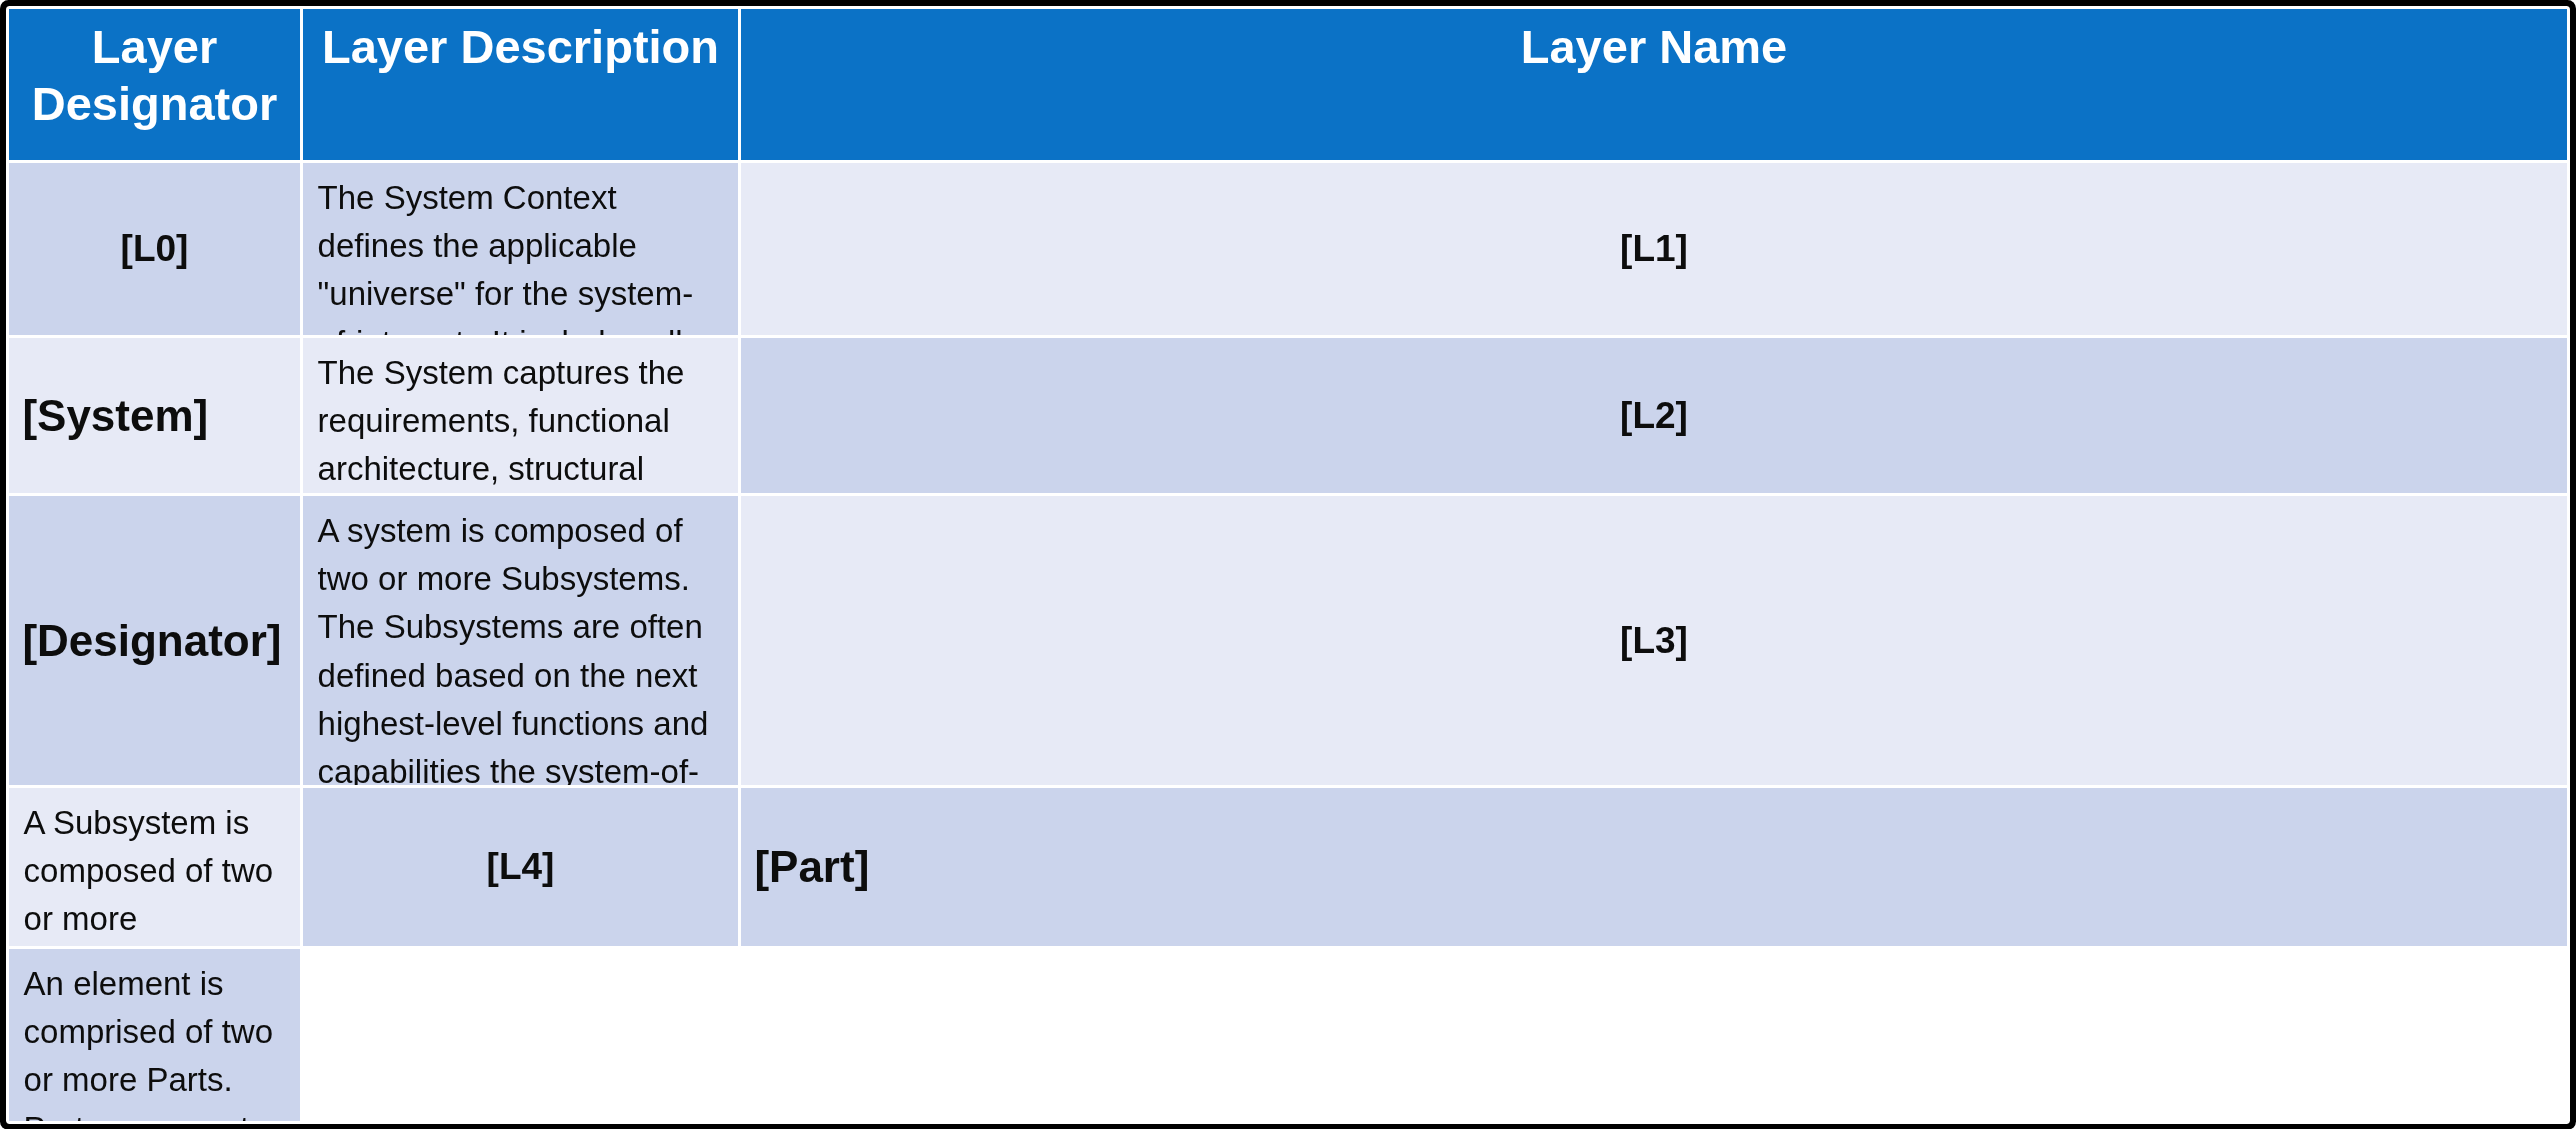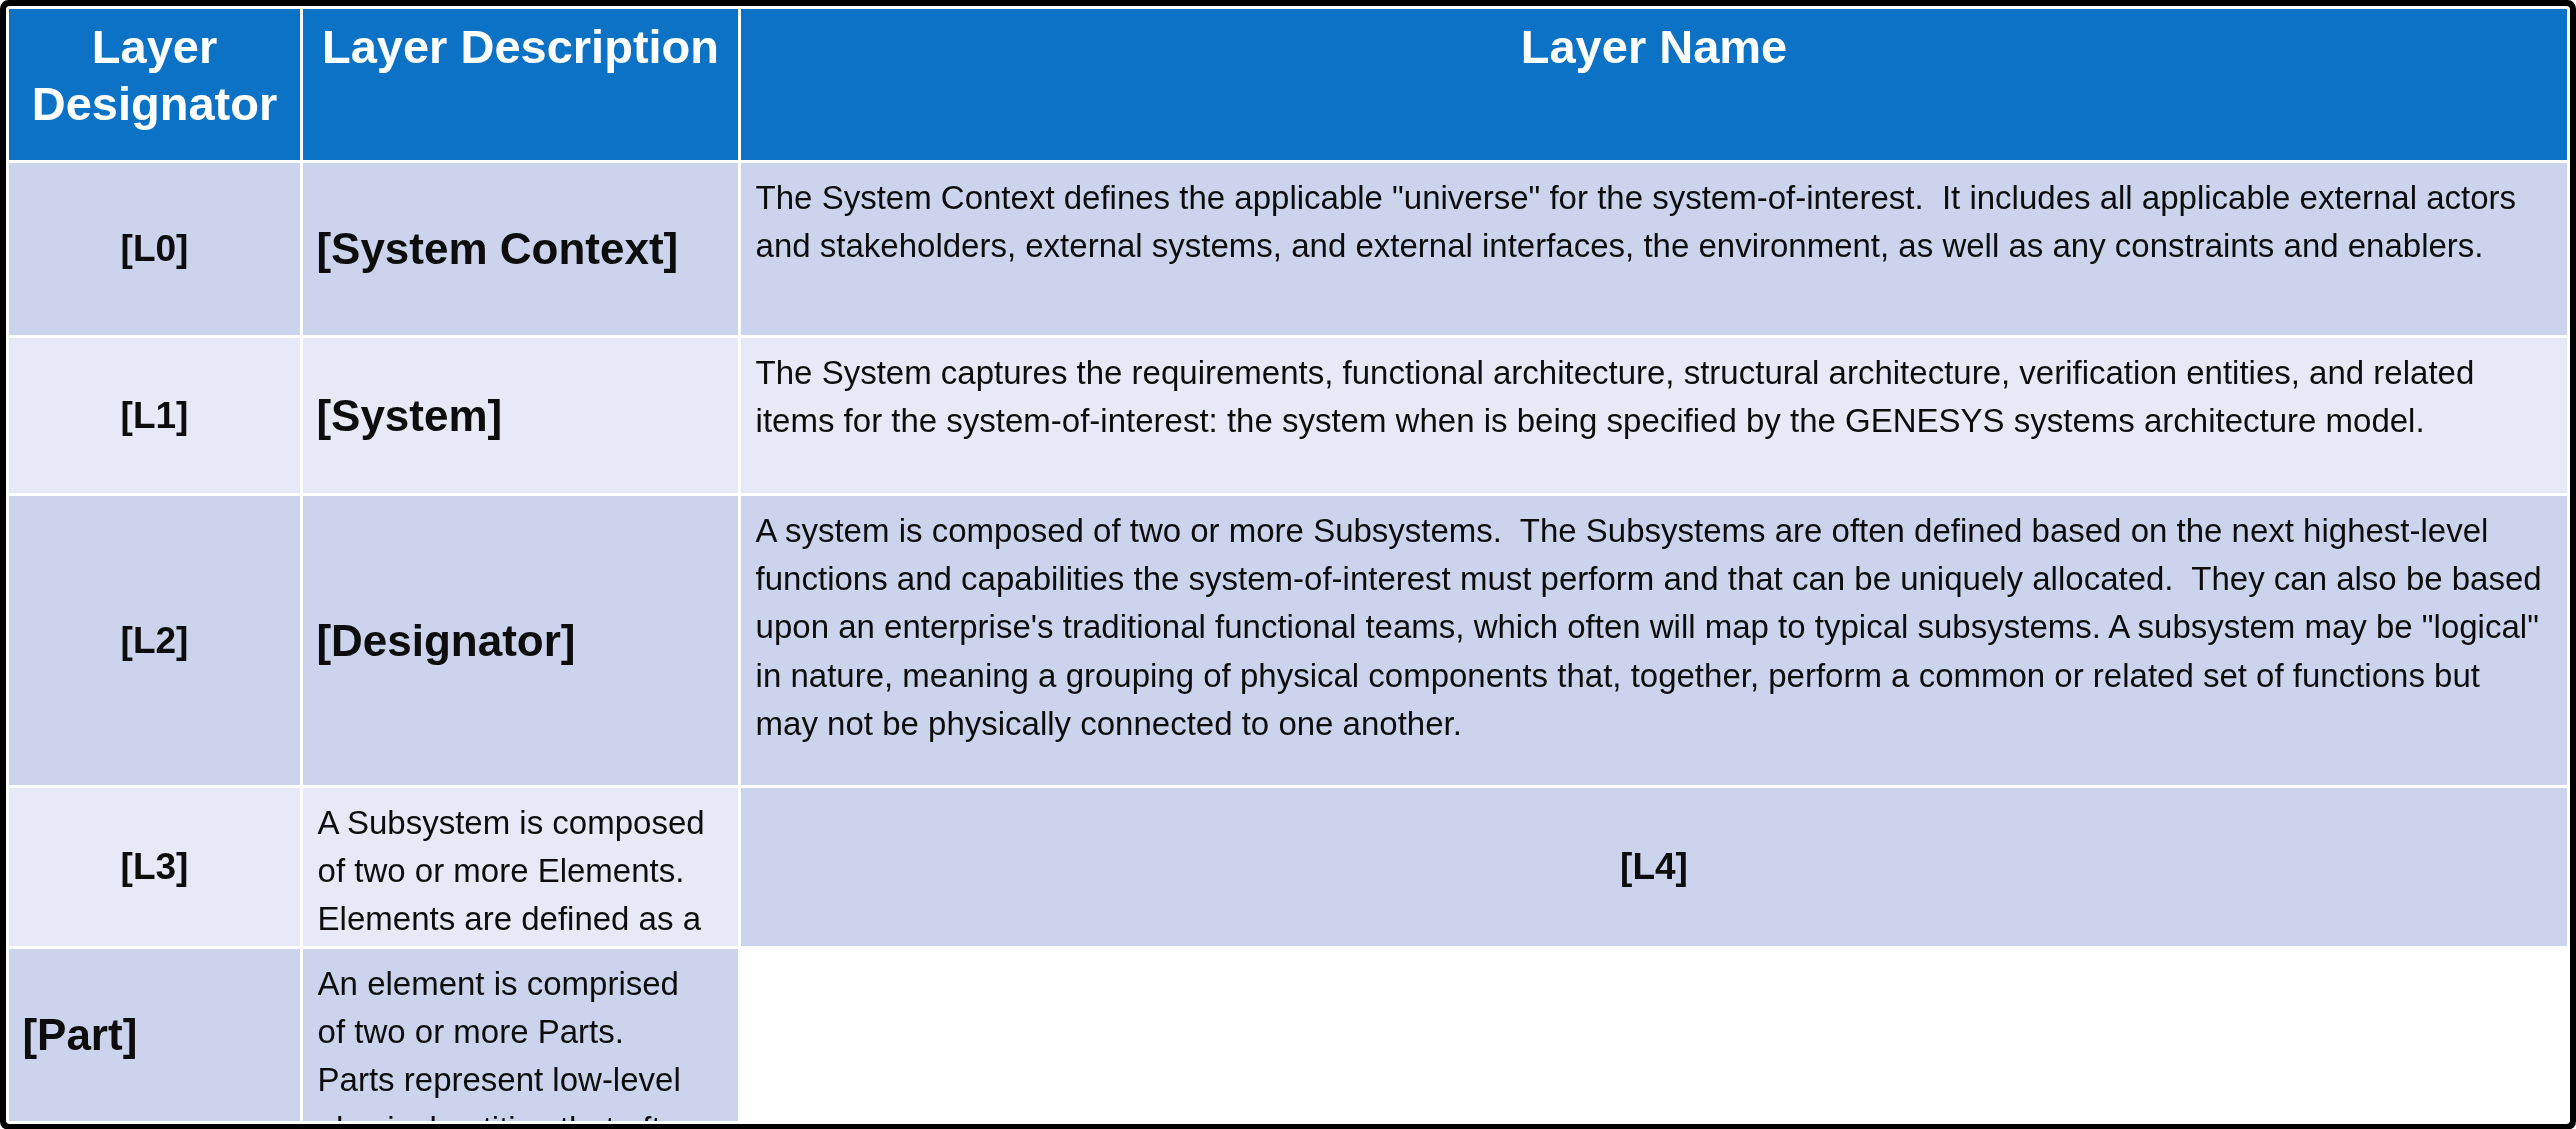--- a/index.html
+++ b/index.html
@@ -72,21 +72,20 @@
 <body>
 
 <div class="frame">
   <div class="grid">
 
     <div class="cell head">Layer Designator</div>
     <div class="cell head">Layer Description</div>
     <div class="cell head">Layer Name</div>
 
     <div class="cell dark desig">[L0]</div>
-    <div class="cell dark lname">[System Context]</div>
     <div class="cell dark desc">The System Context defines the applicable "universe" for the system-of-interest.  It includes all applicable external actors and stakeholders, external systems, and external interfaces, the environment, as well as any constraints and enablers.</div>
 
     <div class="cell light desig">[L1]</div>
     <div class="cell light lname">[System]</div>
     <div class="cell light desc">The System captures the requirements, functional architecture, structural architecture, verification entities, and related items for the system-of-interest: the system when is being specified by the GENESYS systems architecture model.</div>
 
     <div class="cell dark desig">[L2]</div>
     <div class="cell dark lname">[Designator]</div>
     <div class="cell dark desc">A system is composed of two or more Subsystems.  The Subsystems are often defined based on the next highest-level functions and capabilities the system-of-interest must perform and that can be uniquely allocated.  They can also be based upon an enterprise's traditional functional teams, which often will map to typical subsystems. A subsystem may be "logical" in nature, meaning a grouping of physical components that, together, perform a common or related set of functions but may not be physically connected to one another.</div>
 

